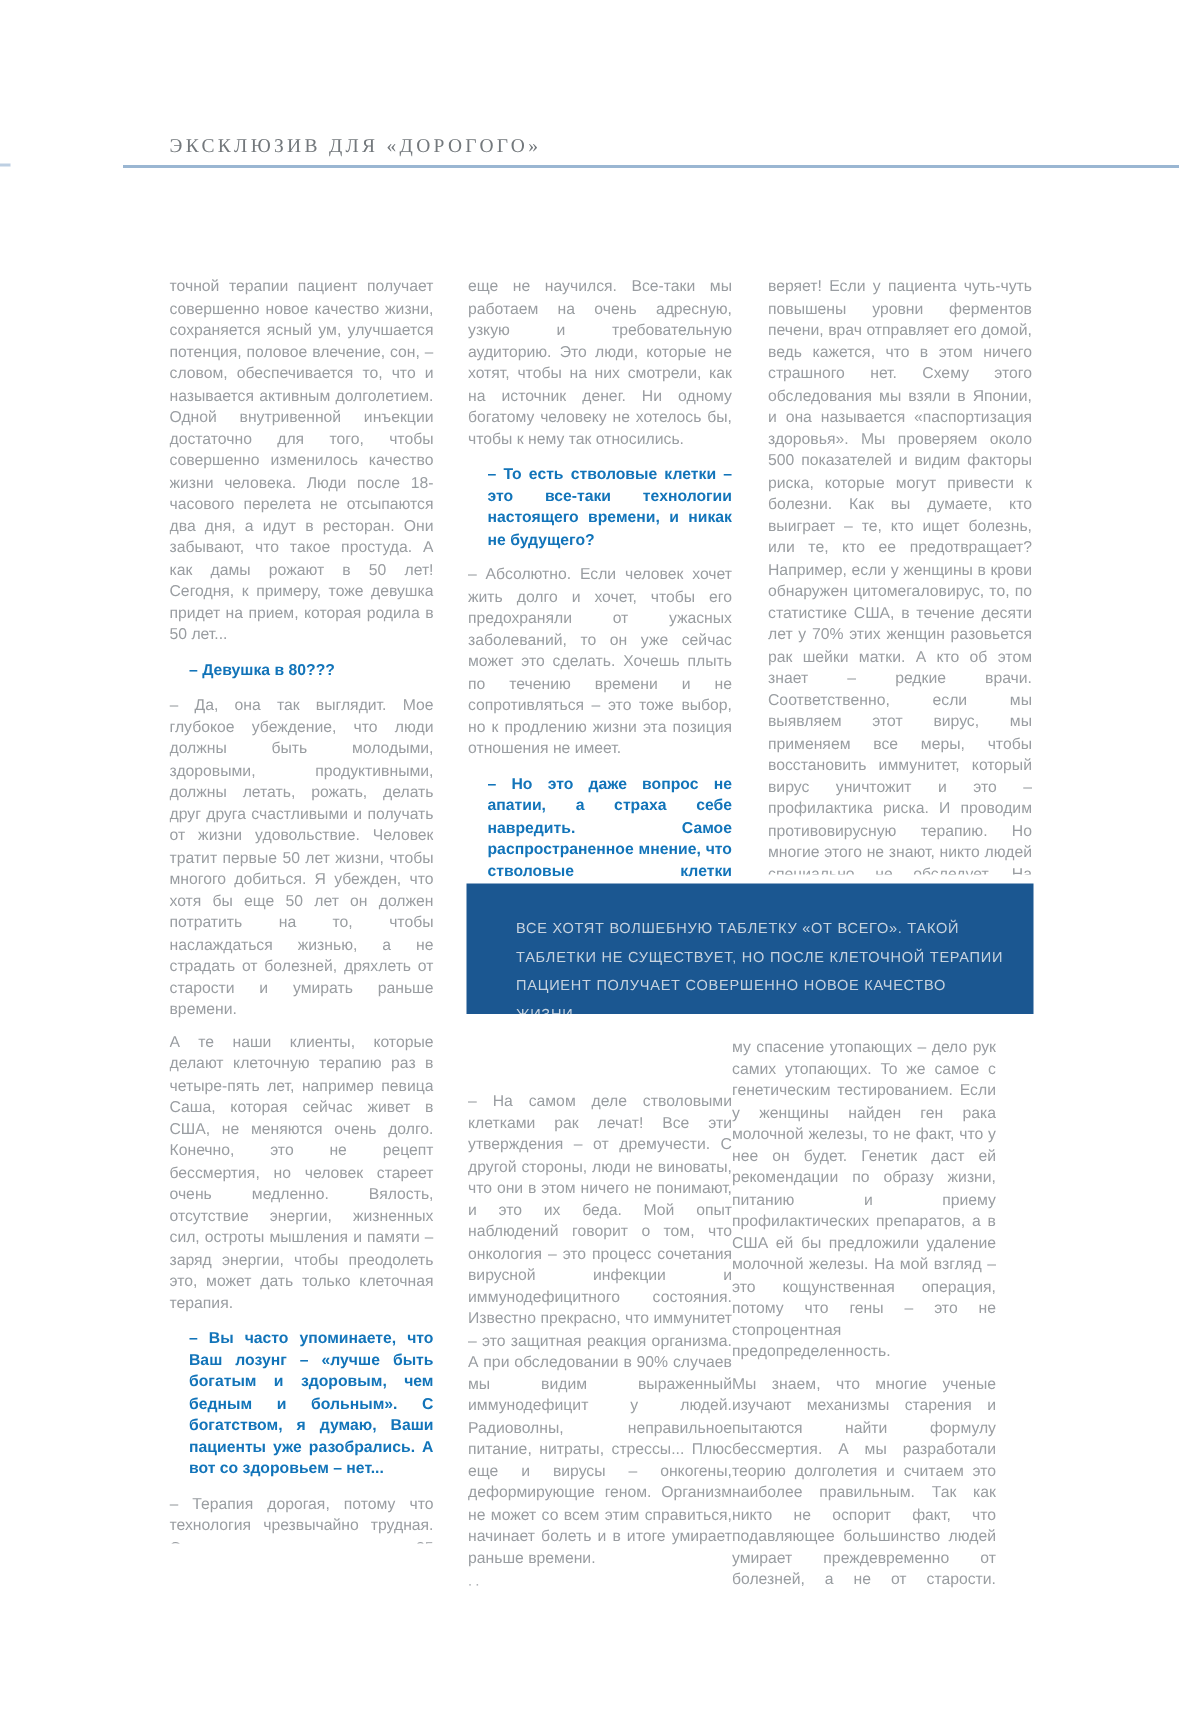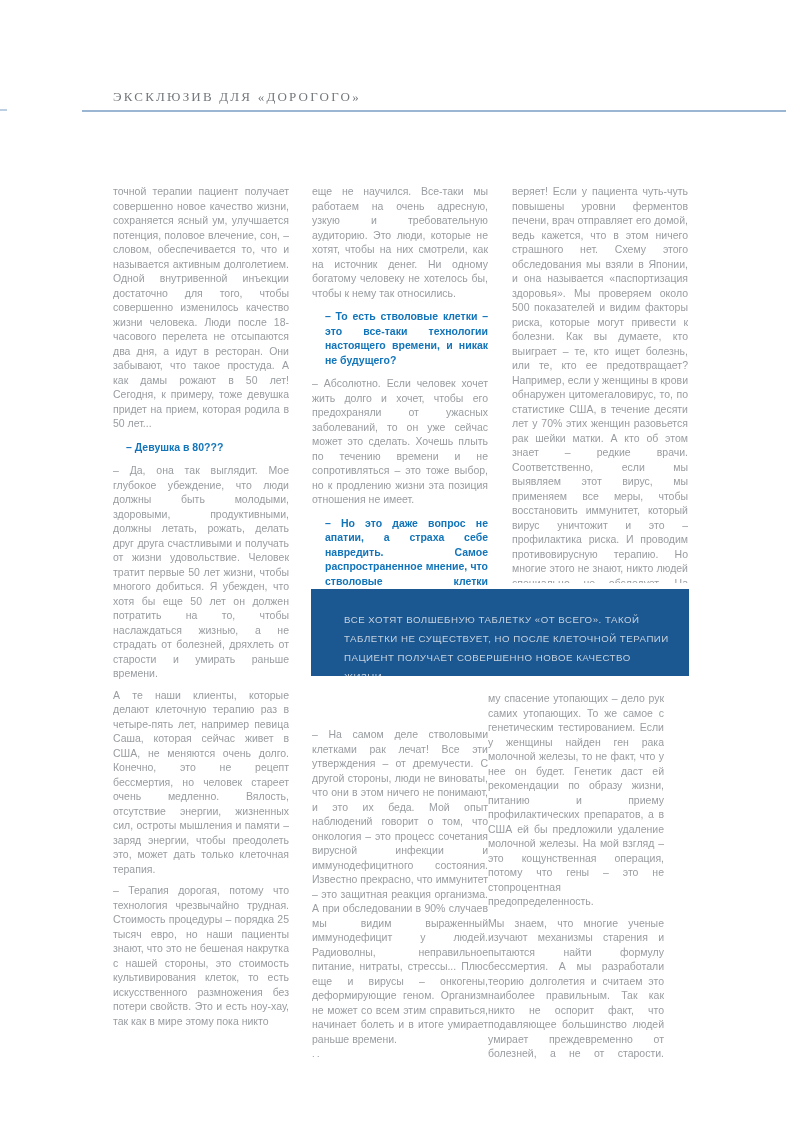--- a/index.html
+++ b/index.html
@@ -64,20 +64,21 @@
 
   <div class="rule-tick"></div>
   <h1 class="rubric">ЭКСКЛЮЗИВ ДЛЯ «ДОРОГОГО»</h1>
   <div class="rule"></div>
 
   <section class="col col1">
       <p class="answer">точной терапии пациент получает совершенно новое качество жизни, сохраняется ясный ум, улучшается потенция, половое влечение, сон, – словом, обеспечивается то, что и называется активным долголетием. Одной внутривенной инъекции достаточно для того, чтобы совершенно изменилось качество жизни человека. Люди после 18-часового перелета не отсыпаются два дня, а идут в ресторан. Они забывают, что такое простуда. А как дамы рожают в 50 лет! Сегодня, к примеру, тоже девушка придет на прием, которая родила в 50 лет...</p>
       <p class="question">– Девушка в 80???</p>
       <p class="answer">– Да, она так выглядит. Мое глубокое убеждение, что люди должны быть молодыми, здоровыми, продуктивными, должны летать, рожать, делать друг друга счастливыми и получать от жизни удовольствие. Человек тратит первые 50 лет жизни, чтобы многого добиться. Я убежден, что хотя бы еще 50 лет он должен потратить на то, чтобы наслаждаться жизнью, а не страдать от болезней, дряхлеть от старости и умирать раньше времени.</p>
       <p class="answer">А те наши клиенты, которые делают клеточную терапию раз в четыре-пять лет, например певица Саша, которая сейчас живет в США, не меняются очень долго. Конечно, это не рецепт бессмертия, но человек стареет очень медленно. Вялость, отсутствие энергии, жизненных сил, остроты мышления и памяти – заряд энергии, чтобы преодолеть это, может дать только клеточная терапия.</p>
+      <p class="question">– Вы часто упоминаете, что Ваш лозунг – «лучше быть богатым и здоровым, чем бедным и больным». С богатством, я думаю, Ваши пациенты уже разобрались. А вот со здоровьем – нет...</p>
       <p class="answer">– Терапия дорогая, потому что технология чрезвычайно трудная. Стоимость процедуры – порядка 25 тысяч евро, но наши пациенты знают, что это не бешеная накрутка с нашей стороны, это стоимость культивирования клеток, то есть искусственного размножения без потери свойств. Это и есть ноу-хау, так как в мире этому пока никто</p>
     </section>
 
   <section class="col col2-top">
       <p class="answer">еще не научился. Все-таки мы работаем на очень адресную, узкую и требовательную аудиторию. Это люди, которые не хотят, чтобы на них смотрели, как на источник денег. Ни одному богатому человеку не хотелось бы, чтобы к нему так относились.</p>
       <p class="question">– То есть стволовые клетки – это все-таки технологии настоящего времени, и никак не будущего?</p>
       <p class="answer">– Абсолютно. Если человек хочет жить долго и хочет, чтобы его предохраняли от ужасных заболеваний, то он уже сейчас может это сделать. Хочешь плыть по течению времени и не сопротивляться – это тоже выбор, но к продлению жизни эта позиция отношения не имеет.</p>
       <p class="question">– Но это даже вопрос не апатии, а страха себе навредить. Самое распространенное мнение, что стволовые клетки провоцируют рост не только здоровых, но и злокачественных клеток. Опровергнете?</p>
     </section>
 

